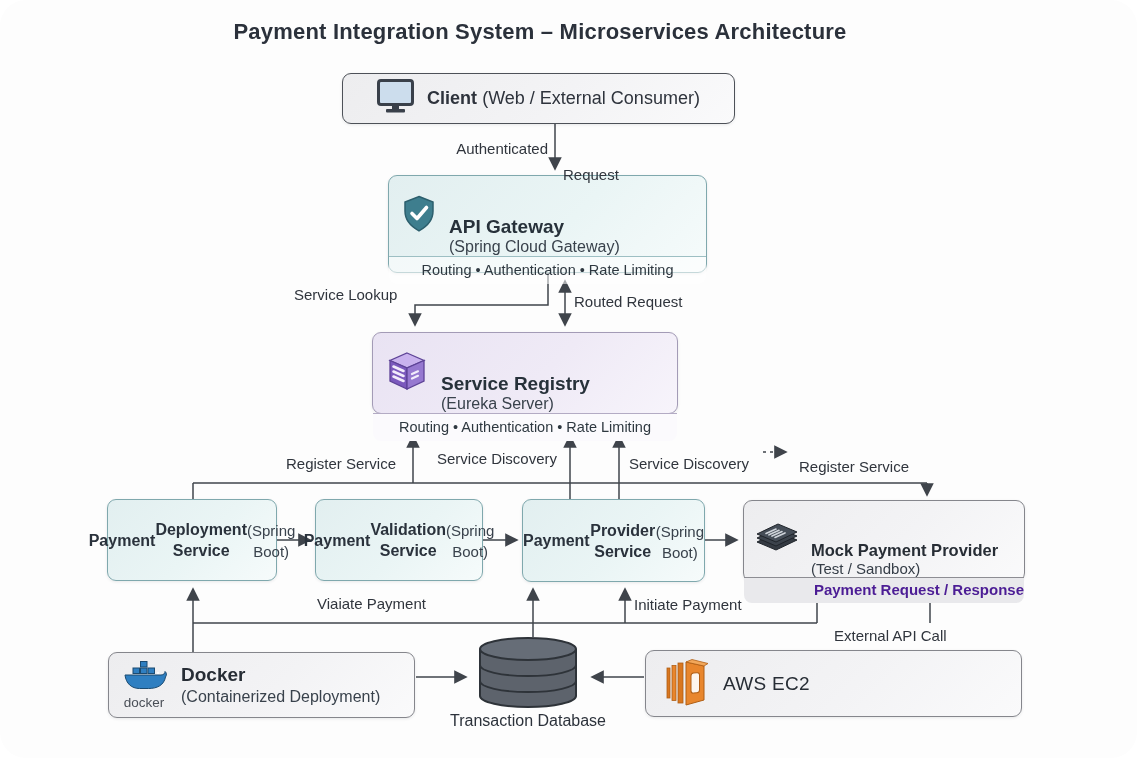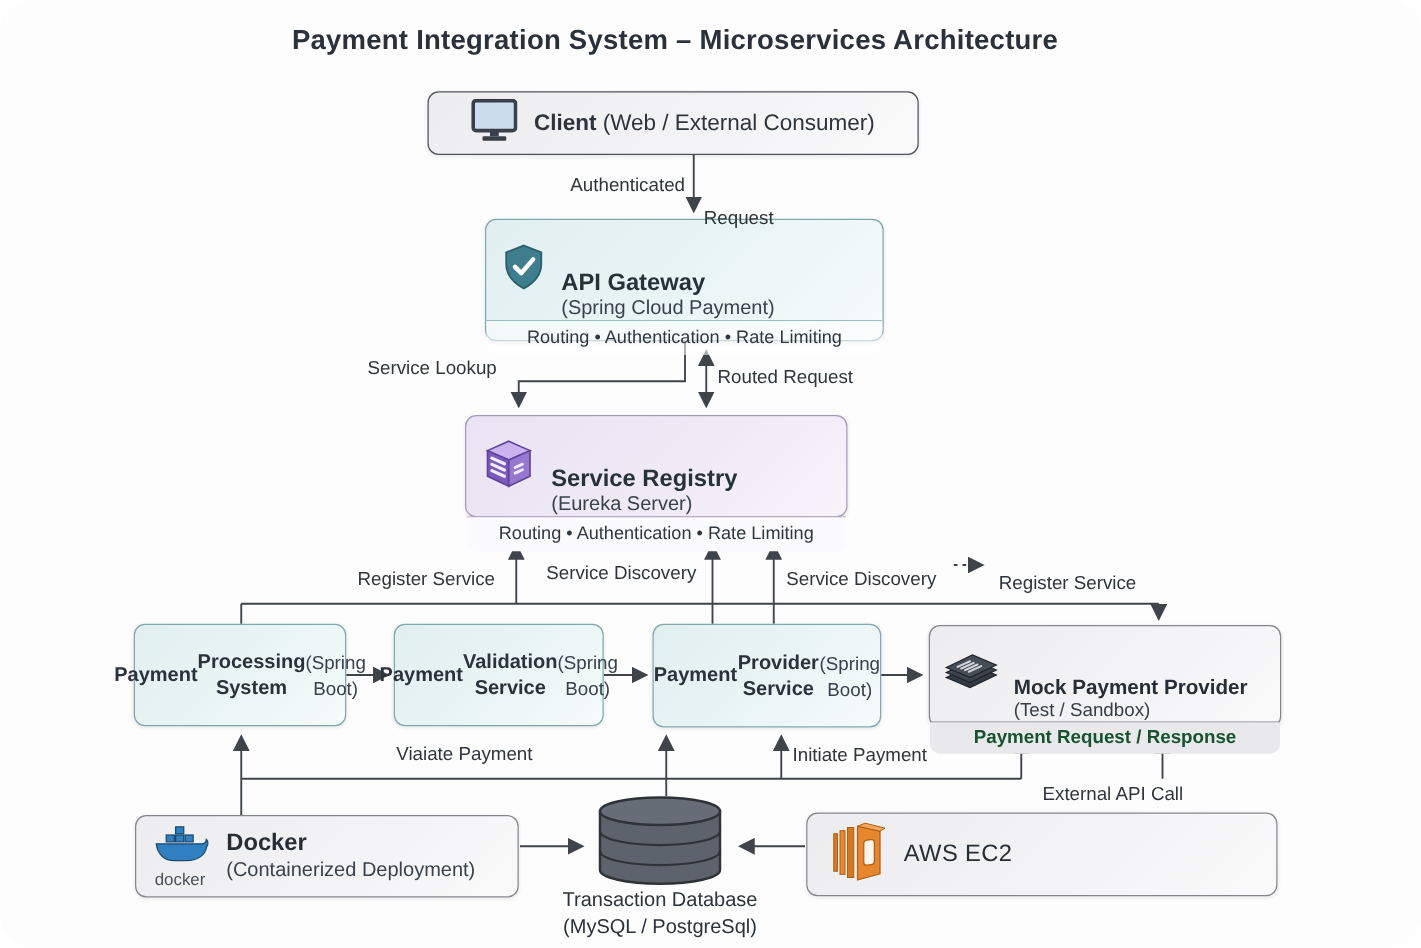--- a/index.html
+++ b/index.html
@@ -41,21 +41,21 @@
   .svc .b{font-weight:700;font-size:16px;color:#2a323c;}
   .svc .s{font-size:15px;color:#39424c;margin-top:2px;}
   #svc-processing{left:107px;top:499px;width:170px;height:82px;}
   #svc-validation{left:315px;top:499px;width:168px;height:82px;}
   #svc-provider{left:522px;top:499px;width:183px;height:83px;}
 
   #mock{left:743px;top:500px;width:282px;height:82px;}
   #mock .top{padding-left:10px;gap:11px;}
   #mock .tt{font-size:16.5px;color:#272d35;}
   #mock .st{font-size:15px;color:#353d47;}
-  #mock .footer{background:#e9e9ec;border-top:1px solid #8d8d93;font-weight:700;font-size:15px;color:#14532d;padding:3px 0 5px;}
+  #mock .footer{background:#e9e9ec;border-top:1px solid #8d8d93;font-weight:700;font-size:15px;color:#4c1d95;padding:3px 0 5px;text-align:right;}
 
   #docker{left:108px;top:652px;width:307px;height:66px;display:flex;align-items:center;gap:14px;padding-left:12px;box-sizing:border-box;}
   #docker .icol{display:flex;flex-direction:column;align-items:center;line-height:1;}
   #docker .cap{font-size:13.5px;color:#4a4f57;margin-top:1px;}
   #docker .tcol{display:flex;flex-direction:column;line-height:1.2;}
   #docker .tt{font-weight:700;font-size:19px;color:#272d35;}
   #docker .st{font-size:16px;color:#39424c;}
 
   #aws{left:645px;top:650px;width:377px;height:67px;display:flex;align-items:center;gap:15px;padding-left:20px;box-sizing:border-box;}
   #aws .tt{font-size:19px;color:#272d35;font-weight:400;letter-spacing:.3px;}
@@ -154,21 +154,21 @@
   <div id="gateway" class="node teal hdrbox">
     <div class="top">
       <span>
         <svg width="34" height="38" viewBox="0 0 34 38">
           <path d="M17,1.5 L31,7 V16 C31,25.5 25,31.5 17,35.8 C9,31.5 3,25.5 3,16 V7 Z" fill="#3e7e8e" stroke="#2c5f6d" stroke-width="1.5"></path>
           <polyline points="10,18.5 15,23.5 24.5,12.5" fill="none" stroke="#ffffff" stroke-width="3.6" stroke-linecap="round" stroke-linejoin="round"></polyline>
         </svg>
       </span>
       <span class="tcol">
         <span class="tt">API Gateway</span>
-        <span class="st">(Spring Cloud Payment)</span>
+        <span class="st">(Spring Cloud Gateway)</span>
       </span>
     </div>
     <div class="footer">Routing • Authentication • Rate Limiting</div>
   </div>
 
   <div id="registry" class="node lav hdrbox">
     <div class="top">
       <span>
         <svg width="42" height="42" viewBox="0 0 42 42">
           <polygon points="21,3 38,10.5 21,18 4,10.5" fill="#c9b2ee" stroke="#5e4397" stroke-width="1.3"></polygon>
@@ -188,21 +188,21 @@
       <span class="tcol">
         <span class="tt">Service Registry</span>
         <span class="st">(Eureka Server)</span>
       </span>
     </div>
     <div class="footer">Routing • Authentication • Rate Limiting</div>
   </div>
 
   <div id="svc-processing" class="node teal svc">
     <span class="b">Payment</span>
-    <span class="b">Processing System</span>
+    <span class="b">Deployment Service</span>
     <span class="s">(Spring Boot)</span>
   </div>
   <div id="svc-validation" class="node teal svc">
     <span class="b">Payment</span>
     <span class="b">Validation Service</span>
     <span class="s">(Spring Boot)</span>
   </div>
   <div id="svc-provider" class="node teal svc">
     <span class="b">Payment</span>
     <span class="b">Provider Service</span>
@@ -257,21 +257,20 @@
   <div id="db-cyl" class="abs">
     <svg width="100" height="73" viewBox="0 0 100 73">
       <path d="M2,13 L2,60 A48,11 0 0 0 98,60 L98,13" fill="#5d636c" stroke="#2e3339" stroke-width="2"></path>
       <ellipse cx="50" cy="13" rx="48" ry="11" fill="#666d77" stroke="#2e3339" stroke-width="2"></ellipse>
       <path d="M2,29 A48,11 0 0 0 98,29" fill="none" stroke="#2e3339" stroke-width="1.8"></path>
       <path d="M2,45 A48,11 0 0 0 98,45" fill="none" stroke="#2e3339" stroke-width="1.8"></path>
     </svg>
   </div>
   <div id="dblabel" class="abs">
     <div>Transaction Database</div>
-    <div>(MySQL / PostgreSql)</div>
   </div>
 
   <div id="aws" class="node gray">
     <span>
       <svg width="42" height="52" viewBox="0 0 42 52">
         <g stroke="#b05e14" stroke-width="0.8">
           <rect x="1" y="12" width="3" height="30" fill="#d9771f"></rect>
           <rect x="6" y="9.5" width="4" height="35" fill="#e8862d"></rect>
           <rect x="12" y="7" width="5" height="40" fill="#d9771f"></rect>
         </g>

